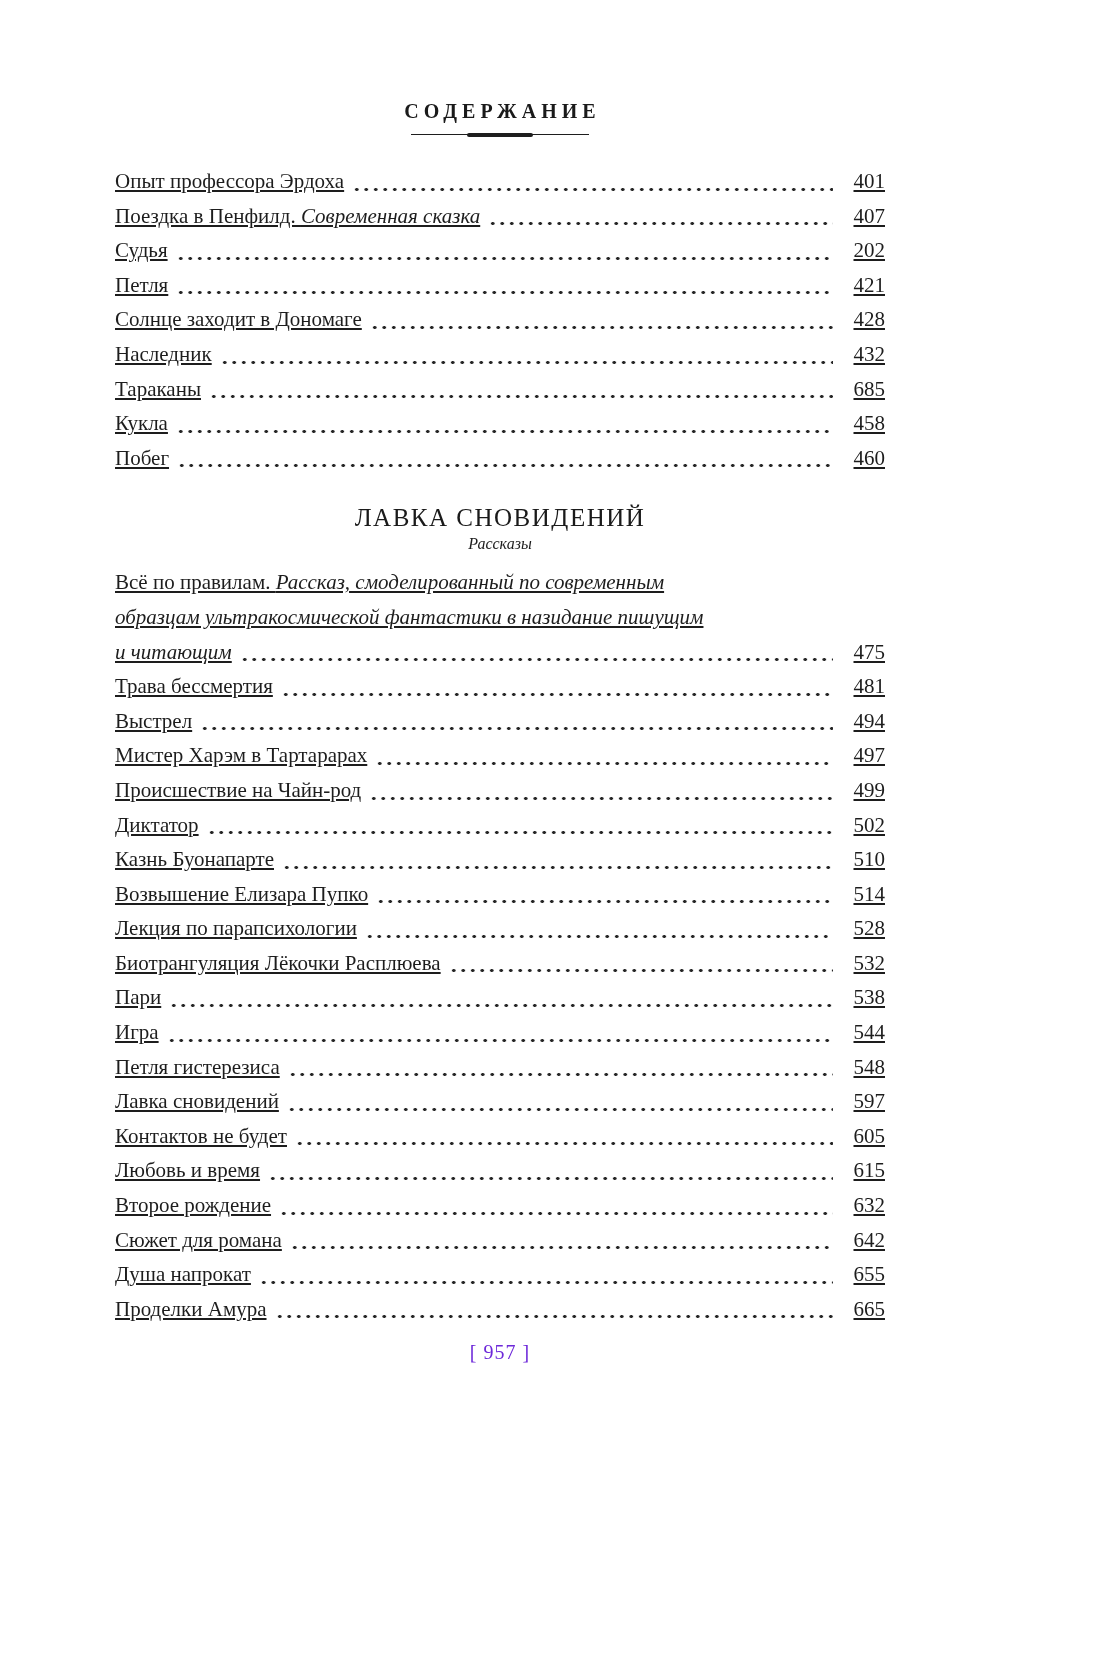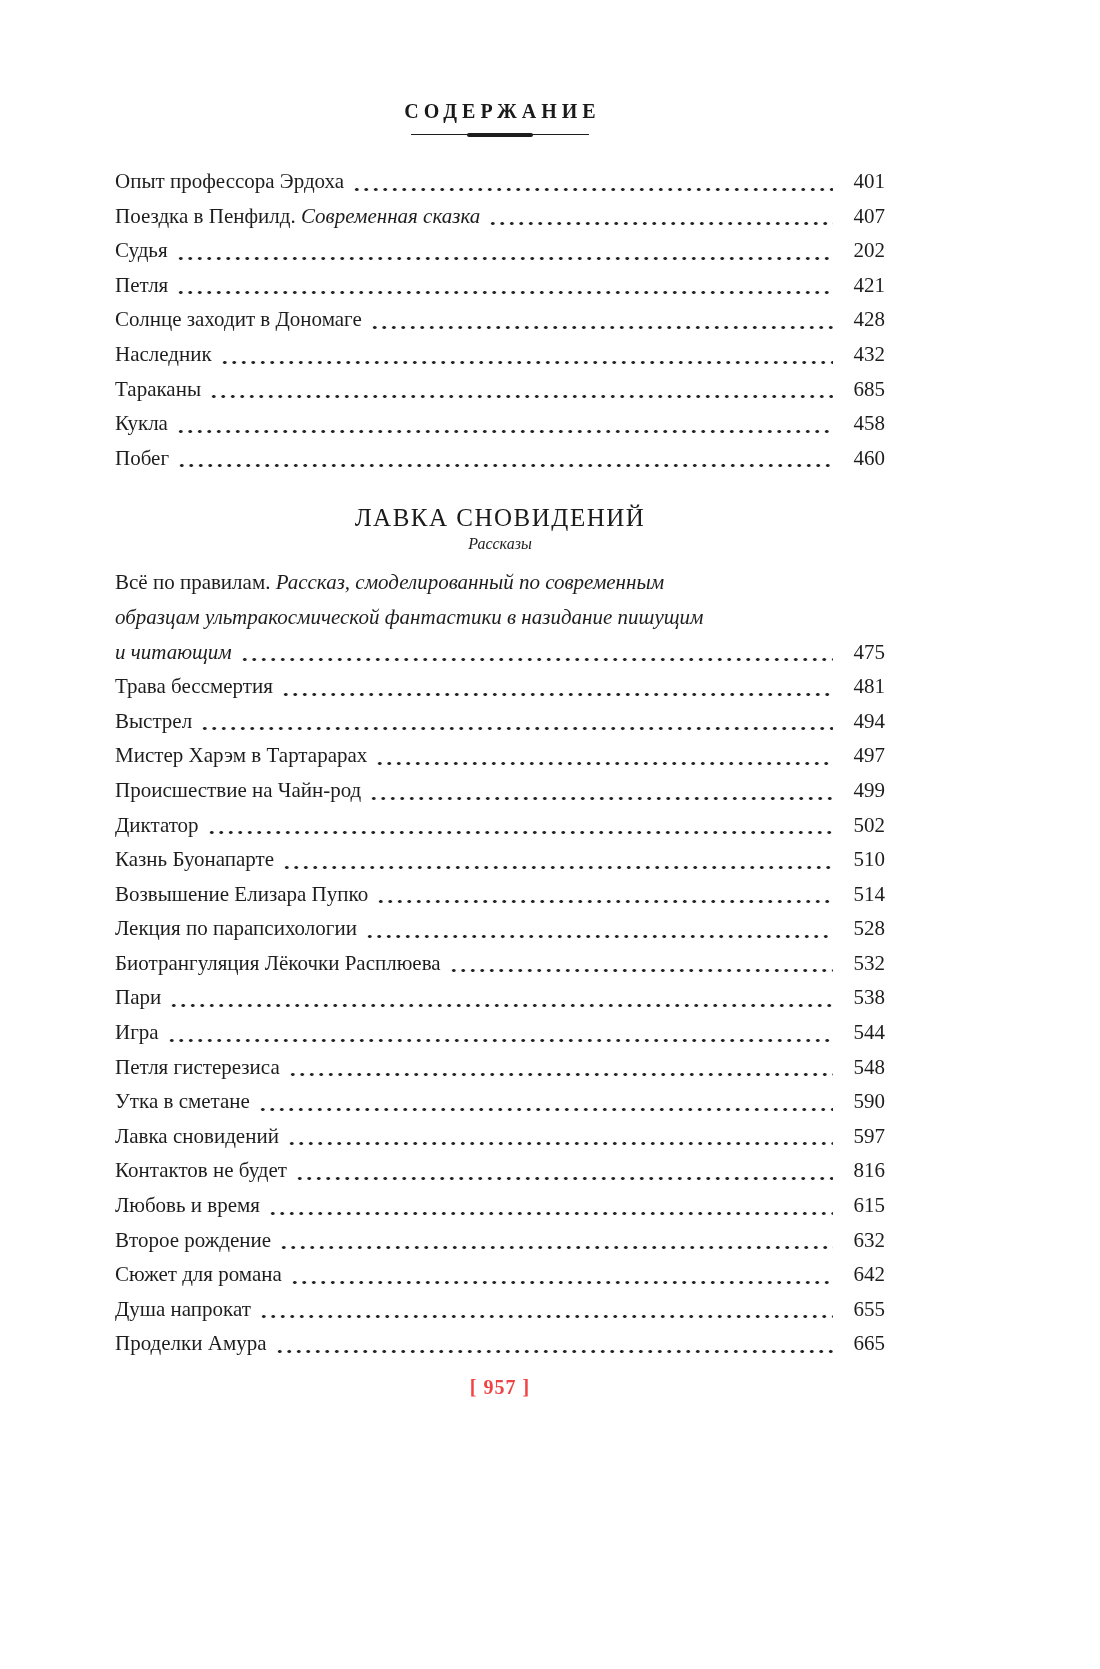--- a/index.html
+++ b/index.html
@@ -54,20 +54,21 @@
     border-radius: 2px;
   }
   .toc {
     font-size: 21px;
   }
   .toc-row {
     display: flex;
     align-items: flex-start;
     line-height: 34.6px;
     white-space: pre-wrap;
+    text-decoration: underline;
   }
   .row-title .it {
     font-style: italic;
   }
   .leader {
     flex: 1 1 auto;
     align-self: flex-end;
     height: 5px;
     margin: 0 3px 7px 8px;
     background-image: radial-gradient(circle, #242424 1.45px, rgba(0,0,0,0) 1.9px);
@@ -91,23 +92,23 @@
   }
   .section-subtitle {
     font-size: 16px;
     font-style: italic;
     margin-top: 3px;
   }
   .page-footer {
     text-align: center;
     margin-top: 15px;
     font-size: 20px;
-    font-weight: 700;
+    font-weight: 400;
     letter-spacing: 1px;
-    color: #ef4444;
+    color: #6d28d9;
   }
 </style>
 </head>
 <body>
 
 <div class="page">
   <header class="toc-header">
     <h1 class="toc-title">СОДЕРЖАНИЕ</h1>
     <div class="title-rule">
       <span class="rule-thin"></span>
@@ -137,23 +138,22 @@
       <div class="toc-row"><span class="row-title"><span>Мистер Харэм в Тартарарах</span></span><span class="leader"></span><span class="page-num">497</span></div>
       <div class="toc-row"><span class="row-title"><span>Происшествие на Чайн-род</span></span><span class="leader"></span><span class="page-num">499</span></div>
       <div class="toc-row"><span class="row-title"><span>Диктатор</span></span><span class="leader"></span><span class="page-num">502</span></div>
       <div class="toc-row"><span class="row-title"><span>Казнь Буонапарте</span></span><span class="leader"></span><span class="page-num">510</span></div>
       <div class="toc-row"><span class="row-title"><span>Возвышение Елизара Пупко</span></span><span class="leader"></span><span class="page-num">514</span></div>
       <div class="toc-row"><span class="row-title"><span>Лекция по парапсихологии</span></span><span class="leader"></span><span class="page-num">528</span></div>
       <div class="toc-row"><span class="row-title"><span>Биотрангуляция Лёкочки Расплюева</span></span><span class="leader"></span><span class="page-num">532</span></div>
       <div class="toc-row"><span class="row-title"><span>Пари</span></span><span class="leader"></span><span class="page-num">538</span></div>
       <div class="toc-row"><span class="row-title"><span>Игра</span></span><span class="leader"></span><span class="page-num">544</span></div>
       <div class="toc-row"><span class="row-title"><span>Петля гистерезиса</span></span><span class="leader"></span><span class="page-num">548</span></div>
-      <div class="toc-row"><span class="row-title"><span>Утка в сметане</span></span><span class="leader"></span><span class="page-num">590</span></div>
       <div class="toc-row"><span class="row-title"><span>Лавка сновидений</span></span><span class="leader"></span><span class="page-num">597</span></div>
-      <div class="toc-row"><span class="row-title"><span>Контактов не будет</span></span><span class="leader"></span><span class="page-num">816</span></div>
+      <div class="toc-row"><span class="row-title"><span>Контактов не будет</span></span><span class="leader"></span><span class="page-num">605</span></div>
       <div class="toc-row"><span class="row-title"><span>Любовь и время</span></span><span class="leader"></span><span class="page-num">615</span></div>
       <div class="toc-row"><span class="row-title"><span>Второе рождение</span></span><span class="leader"></span><span class="page-num">632</span></div>
       <div class="toc-row"><span class="row-title"><span>Сюжет для романа</span></span><span class="leader"></span><span class="page-num">642</span></div>
       <div class="toc-row"><span class="row-title"><span>Душа напрокат</span></span><span class="leader"></span><span class="page-num">655</span></div>
       <div class="toc-row"><span class="row-title"><span>Проделки Амура</span></span><span class="leader"></span><span class="page-num">665</span></div>
     </main>
 
   <footer class="page-footer">
     <span>[ 957 ]</span>
   </footer>

